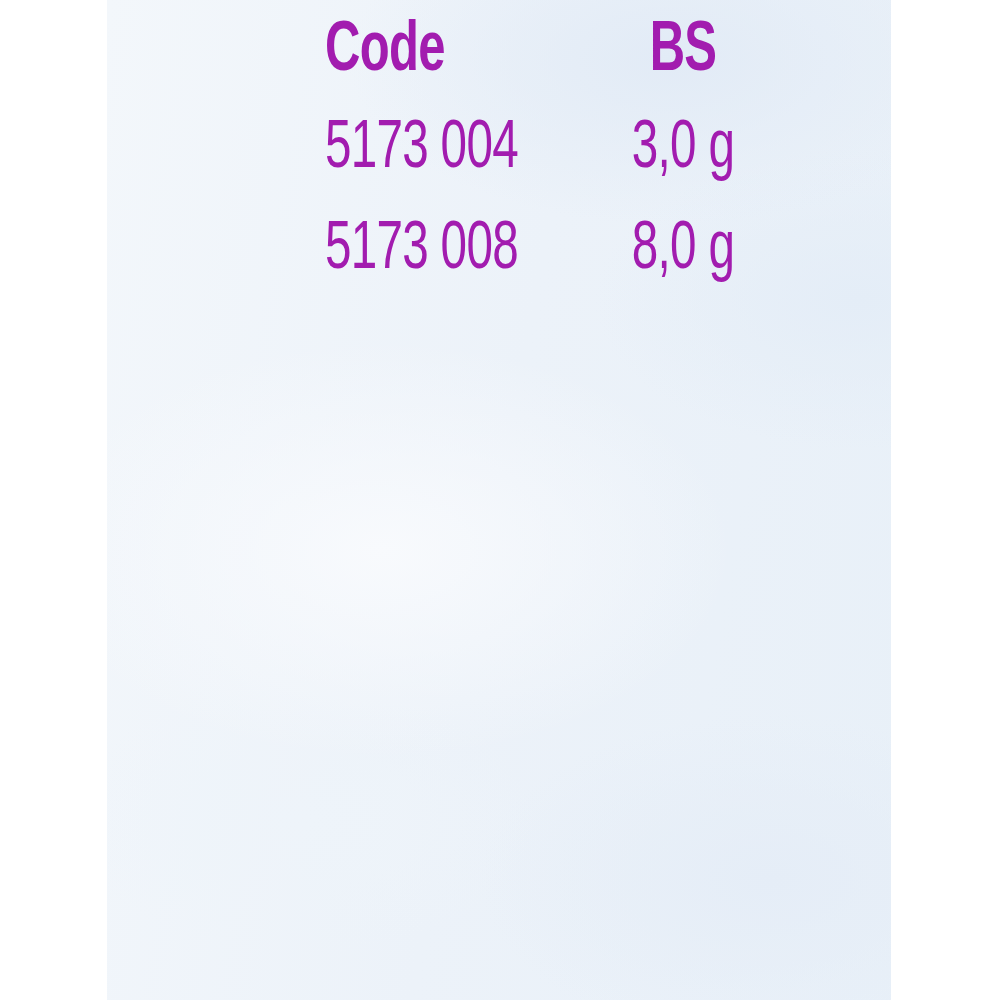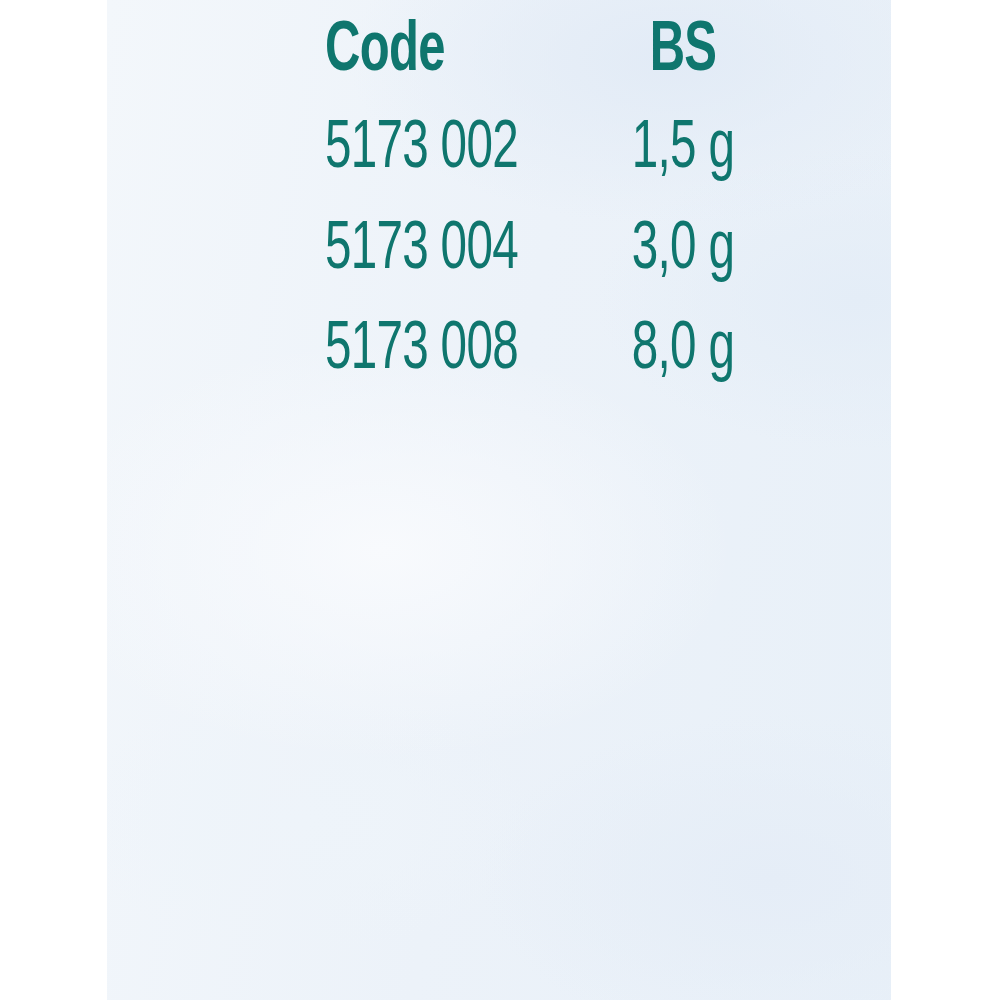--- a/index.html
+++ b/index.html
@@ -31,21 +31,21 @@
   }
 
   .spec-table {
     position: absolute;
     left: 107px;
     top: 0;
     width: 784px;
     height: 1000px;
     display: flex;
     flex-direction: column;
-    color: #0f766e;
+    color: #a21caf;
   }
 
   .trow {
     position: relative;
     flex: 0 0 100.5px;
   }
   .trow.header { flex: 0 0 95px; }
 
   .cell-code {
     position: absolute;
@@ -86,24 +86,20 @@
   <div class="sky-panel"></div>
 
   <div class="spec-table">
 
     <div class="trow header">
       <span class="cell-code">Code</span>
       <span class="cell-bs">BS</span>
     </div>
 
 
-    <div class="trow">
-      <span class="cell-code">5173 002</span>
-      <span class="cell-bs">1,5 g</span>
-    </div>
 
 
     <div class="trow">
       <span class="cell-code">5173 004</span>
       <span class="cell-bs">3,0 g</span>
     </div>
 
 
 
 

